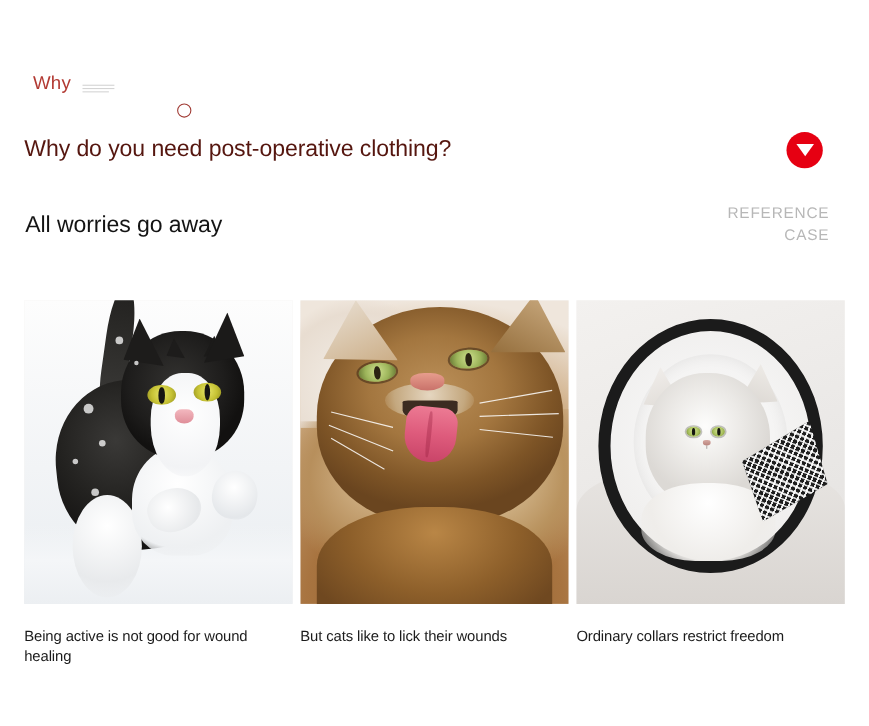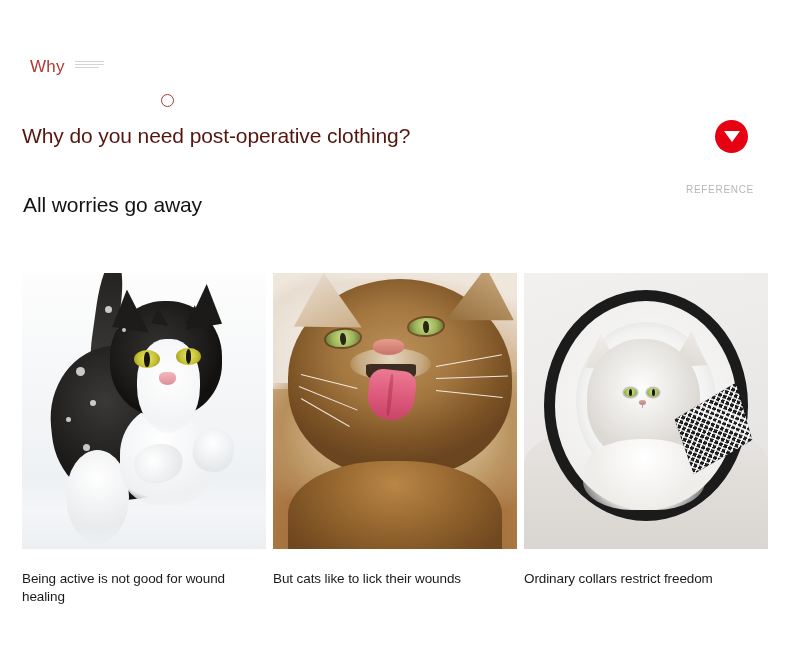--- a/index.html
+++ b/index.html
@@ -22,21 +22,21 @@
     inset: 0;
     background: #ffffff;
   }
 
   
   .eyebrow-row {
     position: absolute;
     left: 30px;
     top: 58px;
     display: flex;
-    align-items: flex-start;
+    align-items: flex-end;
     height: 26px;
   }
   .eyebrow-label {
     font-size: 17px;
     color: #b23a33;
     letter-spacing: 0.2px;
     line-height: 1;
     font-weight: 400;
   }
   .eyebrow-lines {
@@ -113,21 +113,21 @@
     border-right: 8px solid transparent;
     border-top: 11px solid #ffffff;
     margin-top: -1px;
   }
   .reference-case {
     position: absolute;
     right: 36px;
     top: 183px;
     width: 180px;
     text-align: right;
-    font-size: 10px;
+    font-size: 14px;
     line-height: 1.45;
     color: #b7b7b7;
     letter-spacing: 0.7px;
   }
 
   
   .cards {
     position: absolute;
     left: 22px;
     top: 273px;
@@ -294,20 +294,21 @@
   <div class="ring-marker"></div>
 
   <h1 class="headline">Why do you need post-operative clothing?</h1>
   <h2 class="subhead">All worries go away</h2>
 
   <div class="badge-circle">
     <span class="tri"></span>
   </div>
   <div class="reference-case">
     <div>REFERENCE</div>
+    <div>CASE</div>
   </div>
 
   <div class="cards">
 
     <div class="card">
       <div class="thumb">
         <div class="cat2">
           <div class="ground"></div>
           <div class="tail"></div>
           <div class="body"></div>

